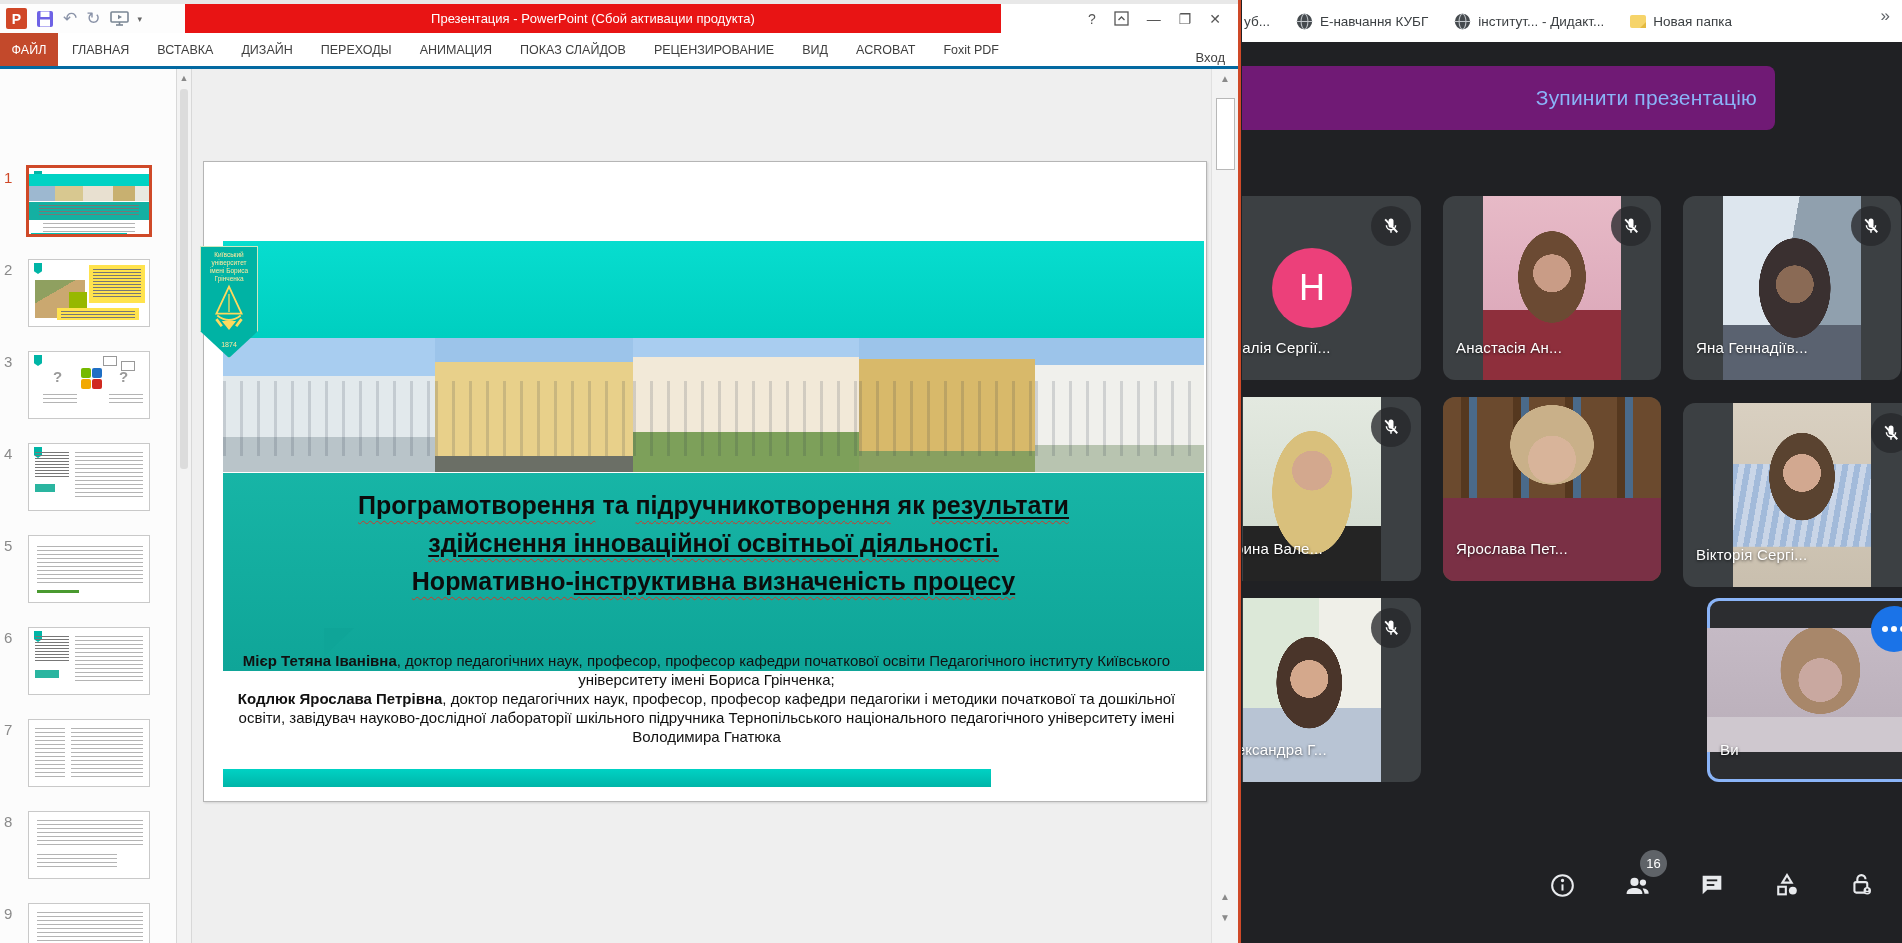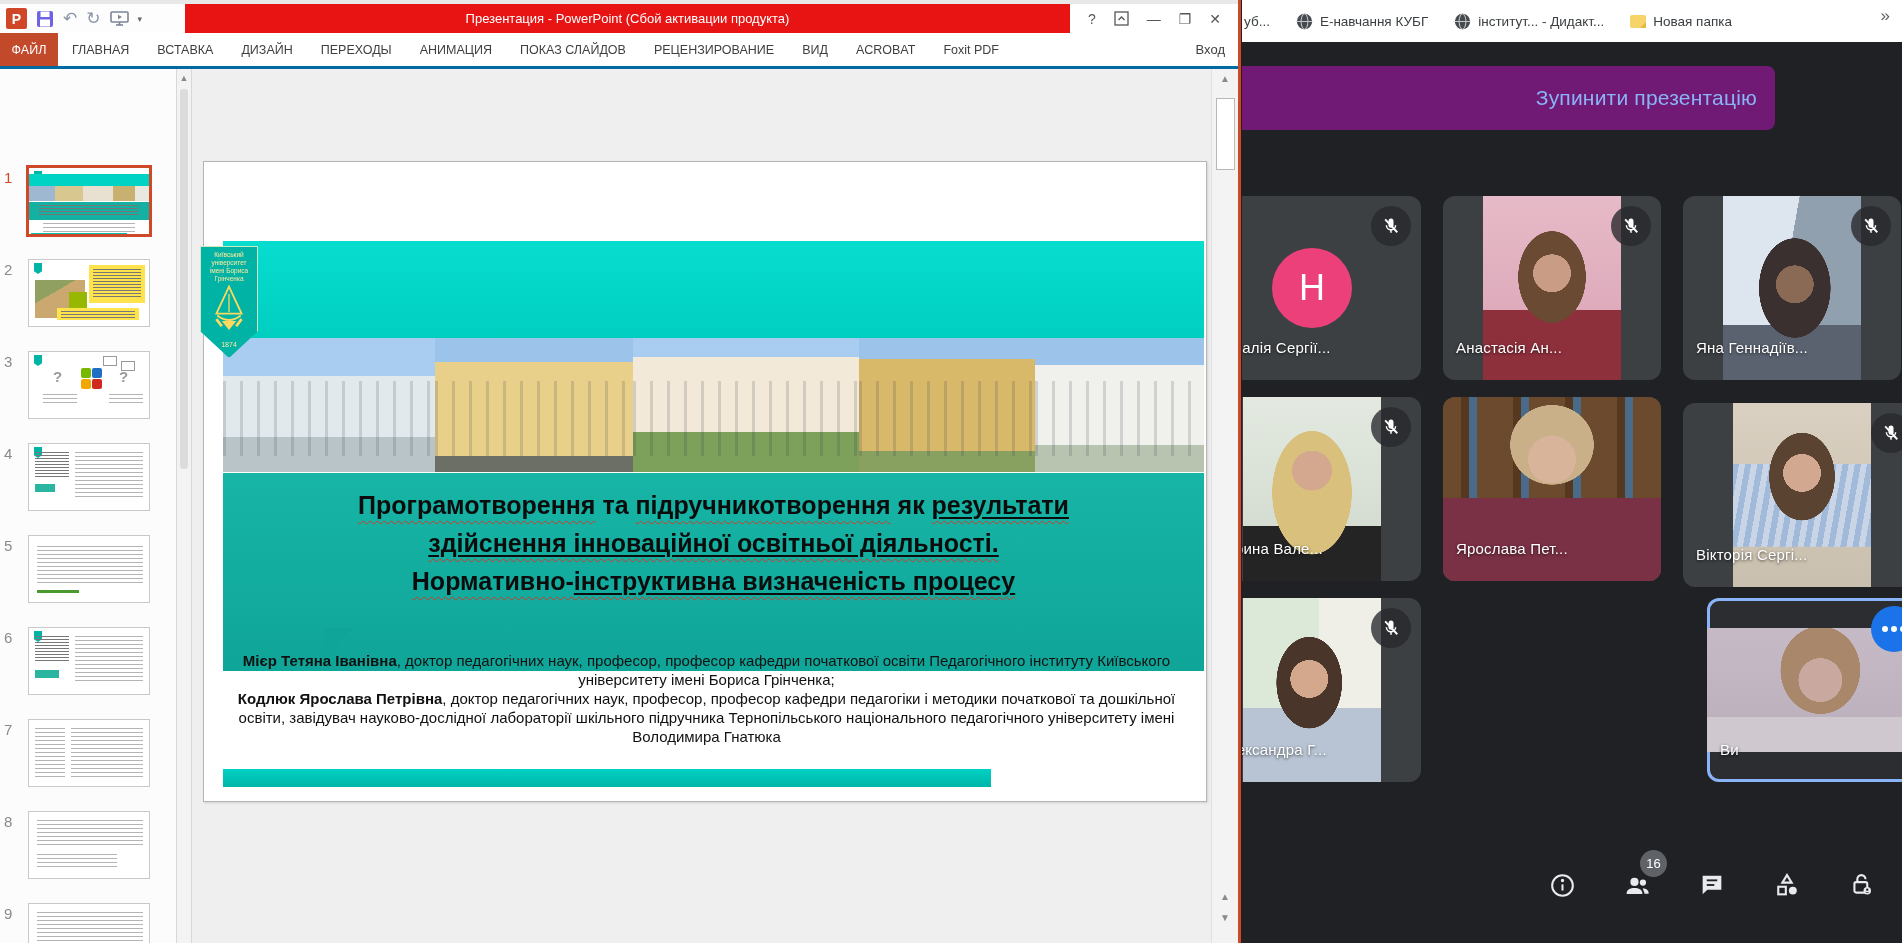--- a/index.html
+++ b/index.html
@@ -84,31 +84,31 @@
   
   .ppt{position:absolute;left:0;top:0;width:1241px;height:943px;background:#fff;z-index:5;}
   .ppt-edge{position:absolute;right:0;top:0;width:3px;height:943px;background:#cf4928;z-index:9;}
   .topstrip{position:absolute;left:0;top:0;width:1241px;height:4px;background:#e8e8e8;}
   .qat{position:absolute;left:0;top:4px;width:185px;height:29px;background:#fdfdfd;display:flex;
     align-items:center;gap:9px;padding-left:6px;box-sizing:border-box;}
   .pptlogo{width:21px;height:21px;background:#d04727;border-radius:2px;color:#fff;font-weight:bold;
     font-size:14px;display:flex;align-items:center;justify-content:center;}
   .qat .glyph{color:#8a93a8;font-size:17px;line-height:1;}
   .qat .caret{color:#666;font-size:9px;}
-  .titlebar{position:absolute;left:185px;top:4px;width:885px;height:29px;background:#e81414;
+  .titlebar{position:absolute;left:185px;top:4px;width:816px;height:29px;background:#e81414;
     display:flex;align-items:center;justify-content:center;}
   .titlebar span{color:#fff;font-size:13px;}
   .winctl{position:absolute;left:1070px;top:4px;width:169px;height:29px;background:#fff;display:flex;
     align-items:center;justify-content:space-evenly;color:#565656;font-size:14px;}
   .ribbonrow{position:absolute;left:0;top:33px;width:1241px;height:36px;background:#fff;
     border-bottom:3px solid #0369a1;display:flex;align-items:stretch;box-sizing:border-box;}
   .filetab{width:58px;background:#c3492b;color:#fff;font-size:12.5px;display:flex;align-items:center;
     justify-content:center;}
   .rtab{padding:0 14px;font-size:12.5px;color:#3f3f3f;display:flex;align-items:center;}
-  .signin{position:absolute;right:16px;top:42px;font-size:13px;color:#3f3f3f;}
+  .signin{position:absolute;right:16px;top:50px;font-size:13px;color:#3f3f3f;}
   
   .panel{position:absolute;left:0;top:69px;width:176px;height:874px;background:#fcfcfc;}
   .pscroll{position:absolute;left:176px;top:69px;width:16px;height:874px;background:#f3f3f3;
     border-left:1px solid #d8d8d8;border-right:1px solid #d8d8d8;box-sizing:border-box;}
   .pscroll .arr{position:absolute;left:0;width:100%;text-align:center;color:#888;font-size:9px;}
   .pthumb{position:absolute;left:3px;width:8px;background:#dcdcdc;border-radius:3px;}
   .thumbnum{position:absolute;left:4px;width:20px;font-size:15px;color:#8a8a8a;}
   .thumbnum.sel{color:#cf4928;}
   .thumb{position:absolute;left:28px;width:122px;height:68px;background:#fff;border:1px solid #c9c9c9;
     box-sizing:border-box;overflow:hidden;}

